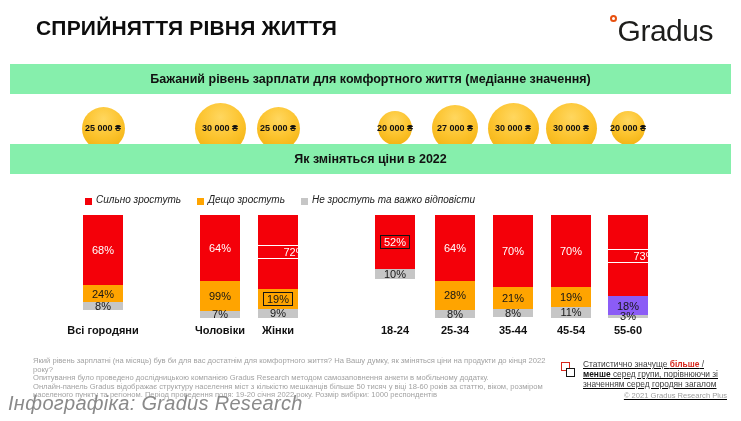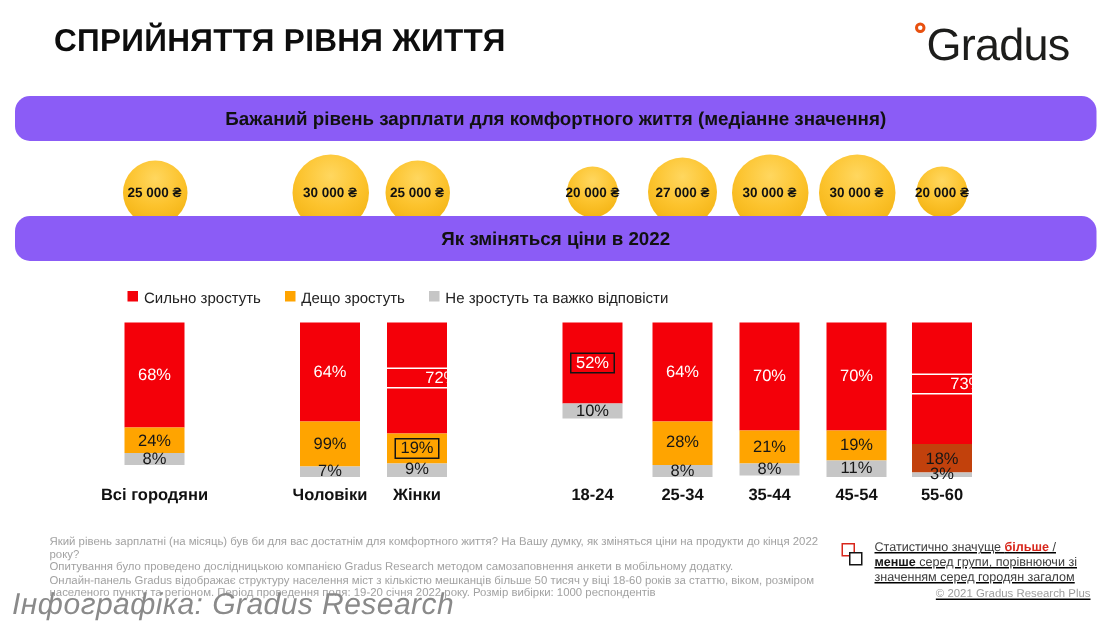--- a/index.html
+++ b/index.html
@@ -5,29 +5,29 @@
   * { margin:0; padding:0; box-sizing:border-box; }
   html,body { background:#fff; }
   body { font-family:"Liberation Sans", sans-serif; }
   .stage { position:relative; width:741px; height:421px; background:#fff; overflow:hidden; }
 
   .page-title { position:absolute; left:36px; top:16px; font-size:21px; font-weight:800; color:#0d0d0d; letter-spacing:.2px; }
 
   .logo { position:absolute; right:28px; top:14px; font-size:30px; font-weight:500; color:#1d1d1b; letter-spacing:-.5px; }
   .logo .deg { display:inline-block; width:7px; height:7px; border:2.5px solid #e8500f; border-radius:50%; vertical-align:top; margin:1px 1px 0 0; }
 
-  .banner { position:absolute; left:10px; width:721px; height:30px; background:#8b5cf6; display:flex; align-items:center; justify-content:center; font-size:12.5px; font-weight:700; color:#111;border-radius:10px; }
+  .banner { position:absolute; left:10px; width:721px; height:30px; background:#86efac; display:flex; align-items:center; justify-content:center; font-size:12.5px; font-weight:700; color:#111; }
   .banner1 { top:64px; }
   .banner2 { top:144px; }
 
   .circle { position:absolute; border-radius:50%; background:radial-gradient(circle at 50% 28%, #ffd75f 0%, #fcc32d 48%, #efac08 100%); display:flex; align-items:center; justify-content:center; }
   .circle span { font-size:9px; font-weight:600; color:#111; white-space:nowrap; }
 
   .legend { position:absolute; left:85px; top:194px; display:flex; gap:16px; align-items:center; }
-  .legend-item { display:flex; align-items:flex-start; gap:4px; font-size:10px; color:#222; }
+  .legend-item { display:flex; align-items:flex-end; gap:4px; font-size:10px; color:#222;font-style:italic; }
   .legend-swatch { width:7px; height:7px; display:inline-block; }
 
   .bar { position:absolute; top:215px; width:40px; height:103px; display:flex; flex-direction:column; }
   .seg { position:relative; display:flex; align-items:center; justify-content:center; }
   .seg-label { font-size:11px; line-height:12px; white-space:nowrap; padding:0 3px; }
   .seg-strong .seg-label { color:#fff; }
   .seg-some .seg-label, .seg-none .seg-label { color:#161616; }
   .box-white { border:1.5px solid #ffffff;padding-left:36px; }
   .box-black { border:1.5px solid #141414; }
   .box-red { border:1.5px solid #ef3a10; }
@@ -182,21 +182,21 @@
         </div>
         <div class="seg seg-none" style="height: 11.33px; background: rgb(198, 198, 198);">
           <span class="seg-label">11%</span>
         </div>
       </div>
       <div class="cat-label" style="left: 535px;">45-54</div>
       <div class="bar" style="left: 608px;">
         <div class="seg seg-strong" style="height: 81.37px; background: rgb(244, 0, 9);">
           <span class="seg-label box-white">73%</span>
         </div>
-        <div class="seg seg-some" style="height: 18.54px; background: #c2410c;">
+        <div class="seg seg-some" style="height: 18.54px; background: #8b5cf6;">
           <span class="seg-label">18%</span>
         </div>
         <div class="seg seg-none" style="height: 3.09px; background: rgb(198, 198, 198);">
           <span class="seg-label">3%</span>
         </div>
       </div>
       <div class="cat-label" style="left: 592px;">55-60</div>
     </div>
 
   <div class="foot-left" id="methodology">

